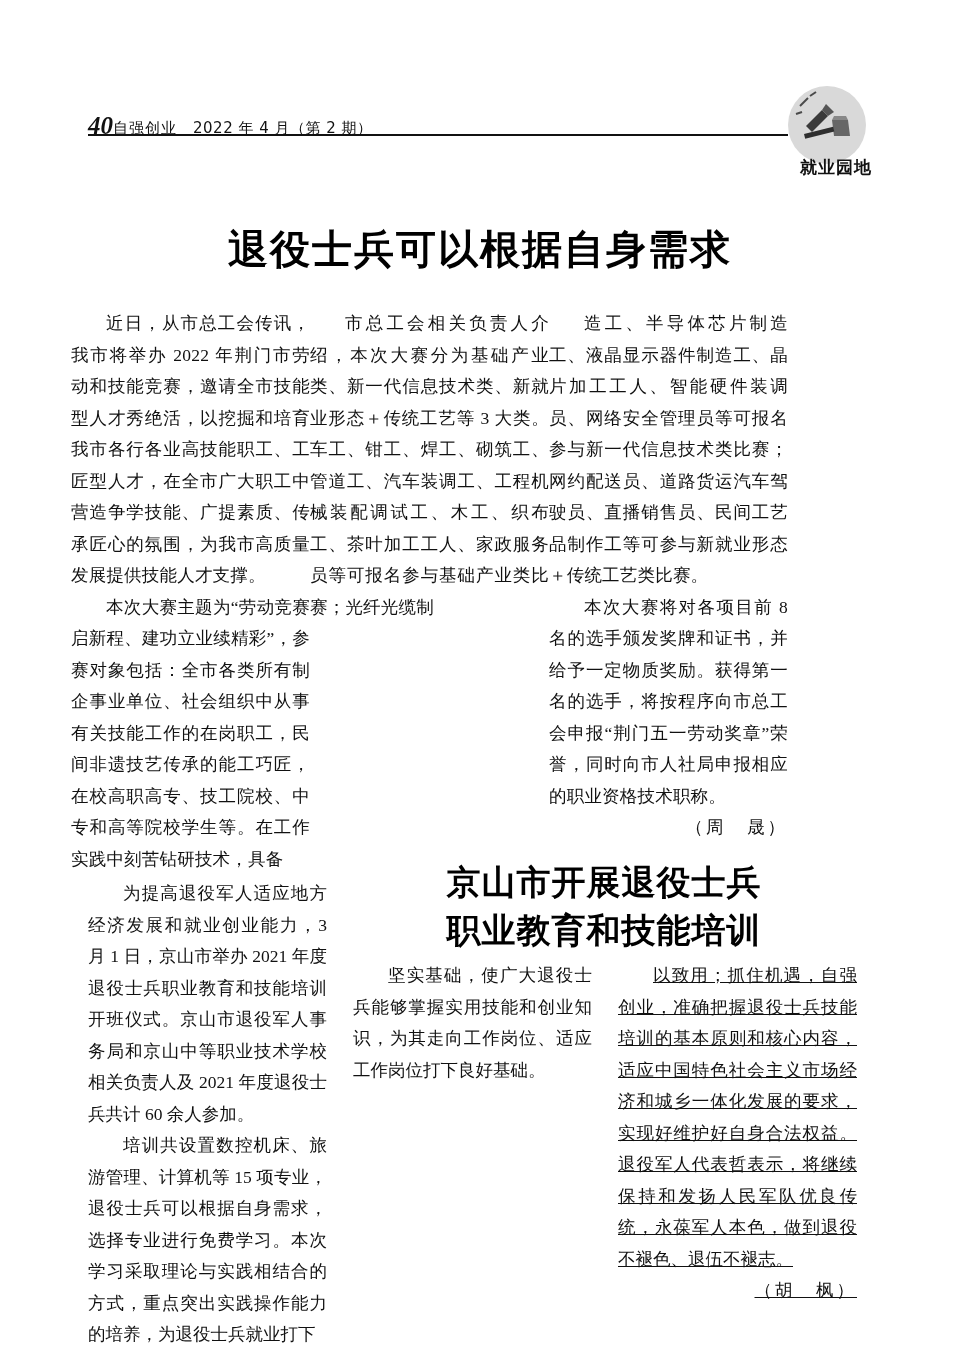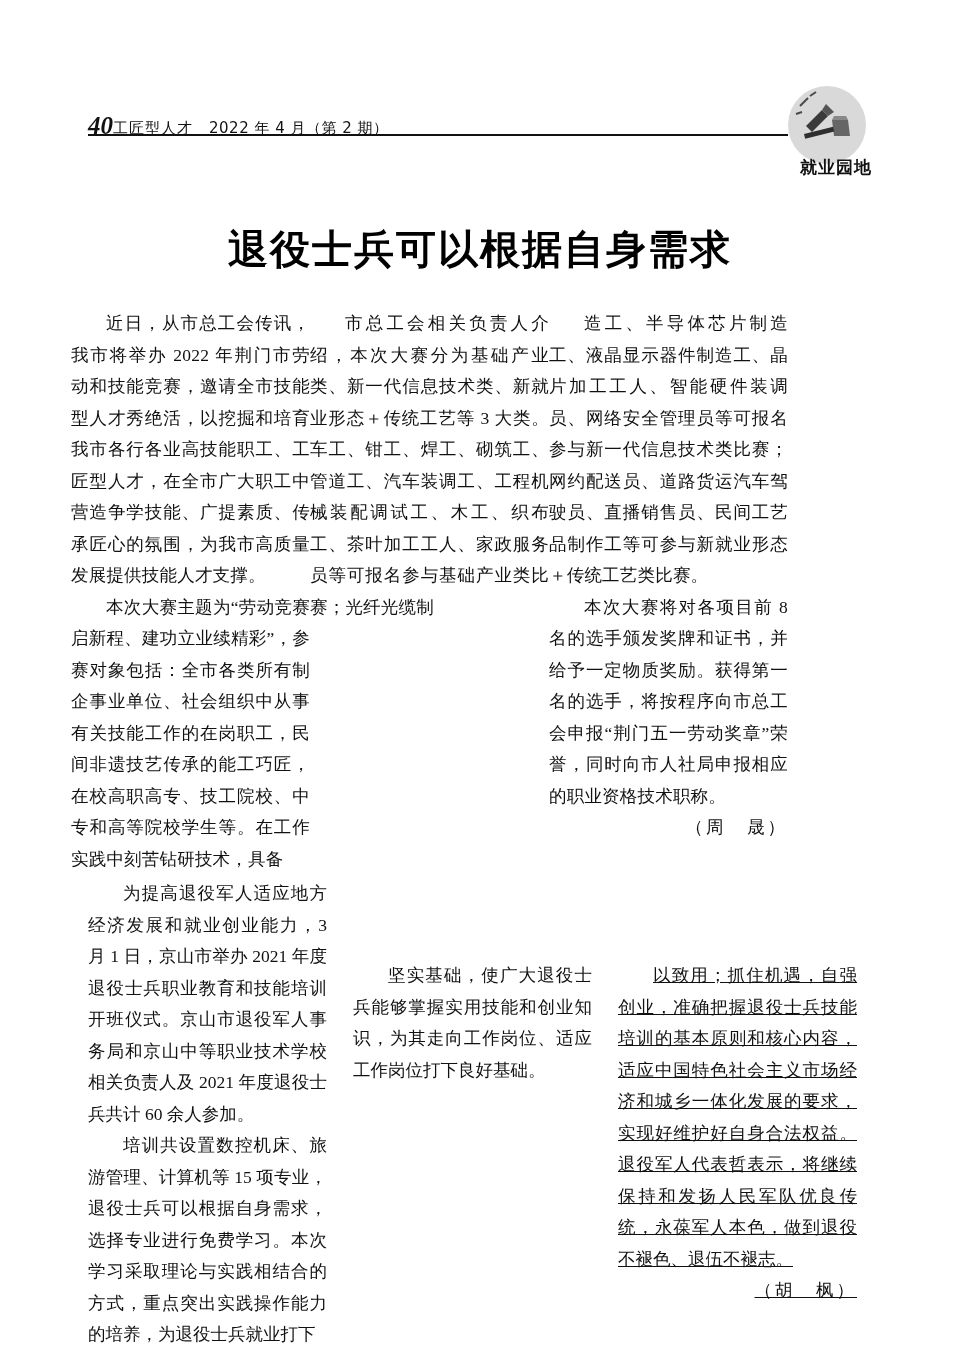--- a/index.html
+++ b/index.html
@@ -186,21 +186,21 @@
   }
   .a2-col1 p, .a2-col2 p, .a2-col3 p { margin: 0; text-indent: 2em; }
 </style>
 </head>
 <body>
 
 <div class="page">
 
   <div class="header">
     <span class="folio">40</span>
-    <span class="header-title">工匠型人才</span>
+    <span class="header-title">自强创业</span>
     <span class="header-date">2022 年 4 月（第 2 期）</span>
   </div>
   <div class="header-rule"></div>
 
   <div class="badge-wrap">
     <div class="badge-circle">
       <svg class="badge-art" viewBox="0 0 78 78">
         <g fill="#3a3a3a">
           <path d="M18 40 L34 24 L40 30 L24 46 Z"></path>
           <path d="M34 24 L38 18 L46 26 L40 30 Z" fill="#555"></path>
@@ -228,20 +228,24 @@
     <div class="col">
       <p>市总工会相关负责人介绍，本次大赛分为基础产业类、新一代信息技术类、新就业形态＋传统工艺等 3 大类。车工、钳工、焊工、砌筑工、管道工、汽车装调工、工程机械装配调试工、木工、织布工、茶叶加工工人、家政服务员等可报名参与基础产业类比赛；光纤光缆制</p>
     </div>
     <div class="col">
       <p>造工、半导体芯片制造工、液晶显示器件制造工、晶片加工工人、智能硬件装调员、网络安全管理员等可报名参与新一代信息技术类比赛；网约配送员、道路货运汽车驾驶员、直播销售员、民间工艺品制作工等可参与新就业形态＋传统工艺类比赛。</p>
       <p>本次大赛将对各项目前 8 名的选手颁发奖牌和证书，并给予一定物质奖励。获得第一名的选手，将按程序向市总工会申报“荆门五一劳动奖章”荣誉，同时向市人社局申报相应的职业资格技术职称。</p>
       <p class="sign">（周　晟）</p>
     </div>
   </div>
 
+  <div class="a2-title">
+    <div>京山市开展退役士兵</div>
+    <div>职业教育和技能培训</div>
+  </div>
 
   <div class="a2-col1">
     <p>为提高退役军人适应地方经济发展和就业创业能力，3 月 1 日，京山市举办 2021 年度退役士兵职业教育和技能培训开班仪式。京山市退役军人事务局和京山中等职业技术学校相关负责人及 2021 年度退役士兵共计 60 余人参加。</p>
     <p>培训共设置数控机床、旅游管理、计算机等 15 项专业，退役士兵可以根据自身需求，选择专业进行免费学习。本次学习采取理论与实践相结合的方式，重点突出实践操作能力的培养，为退役士兵就业打下</p>
   </div>
   <div class="a2-col2">
     <p>坚实基础，使广大退役士兵能够掌握实用技能和创业知识，为其走向工作岗位、适应工作岗位打下良好基础。</p>
   </div>
   <div class="a2-col3">
     <p>以致用；抓住机遇，自强创业，准确把握退役士兵技能培训的基本原则和核心内容，适应中国特色社会主义市场经济和城乡一体化发展的要求，实现好维护好自身合法权益。退役军人代表哲表示，将继续保持和发扬人民军队优良传统，永葆军人本色，做到退役不褪色、退伍不褪志。</p>

